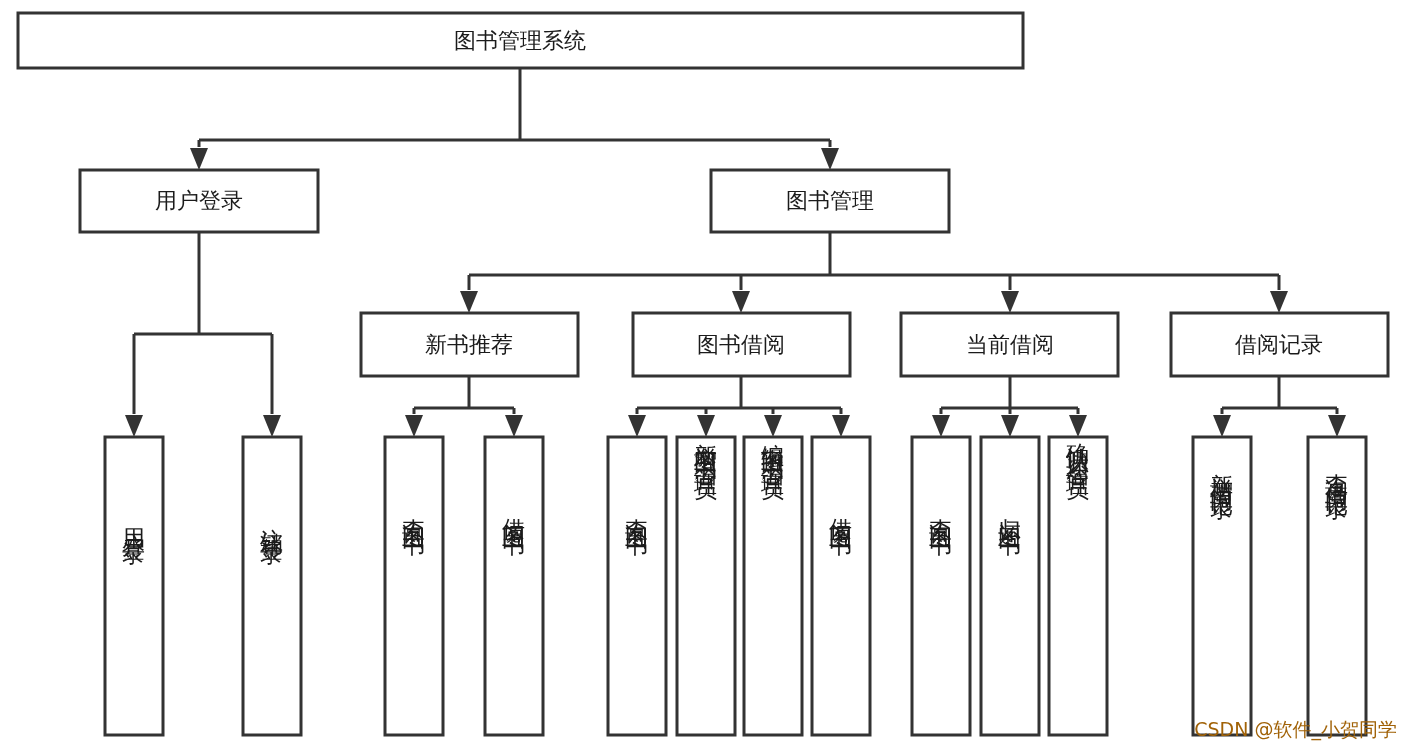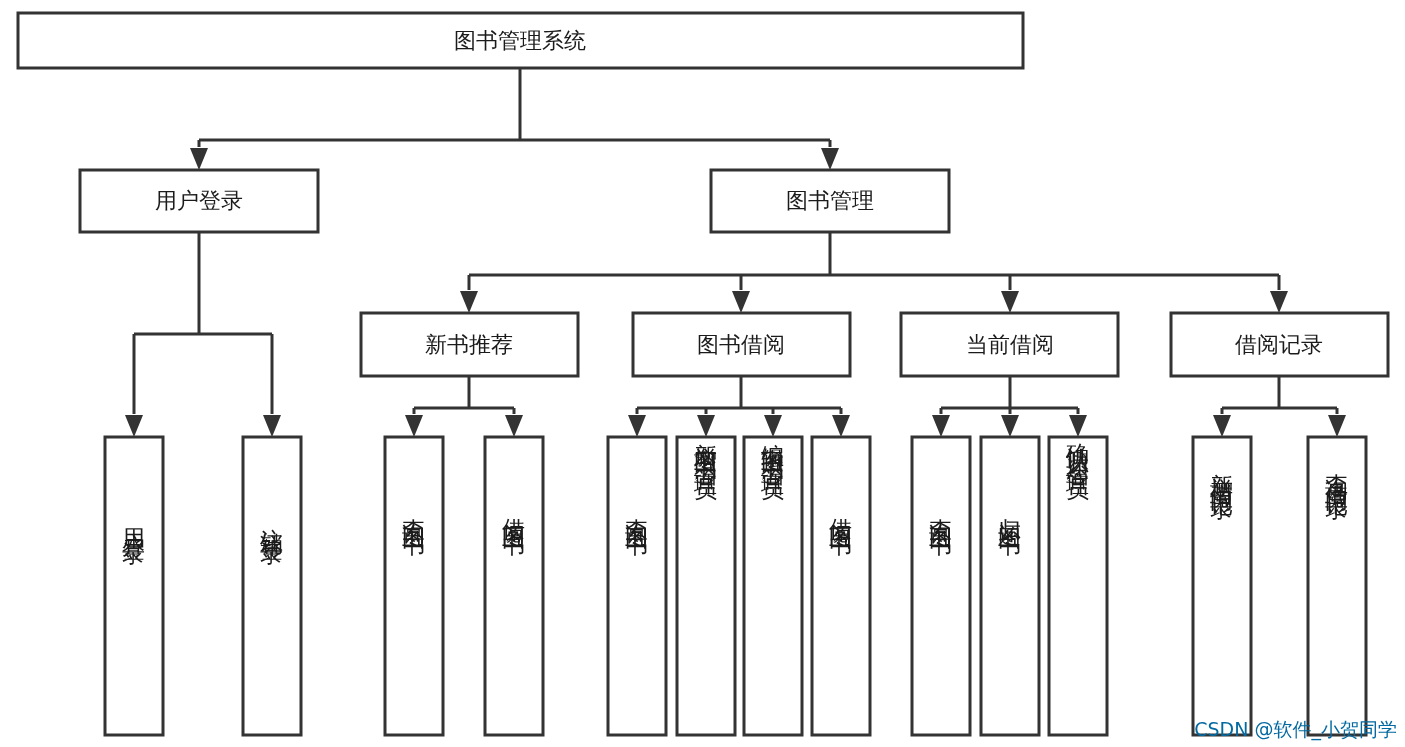--- a/index.html
+++ b/index.html
@@ -49,21 +49,21 @@
   .arrow-head {
     fill: #333333;
     stroke: none;
   }
   .watermark {
     position: absolute;
     right: 8px;
     bottom: 4px;
     font-family: "DejaVu Sans", "Liberation Sans", sans-serif;
     font-size: 19px;
-    color: #0369a1;
+    color: #a16207;
     white-space: nowrap;
     user-select: none;
     pointer-events: none;
   }
 </style>
 </head>
 <body>
 
 <svg id="diagram" viewBox="0 0 1405 747" xmlns="http://www.w3.org/2000/svg">
 

